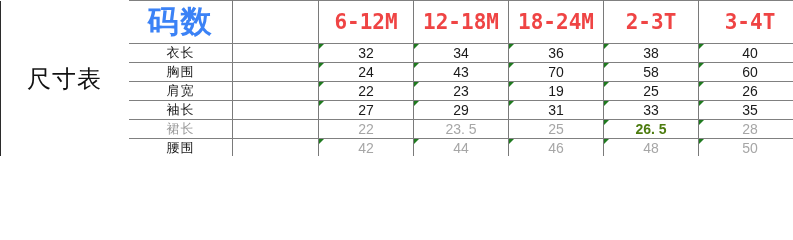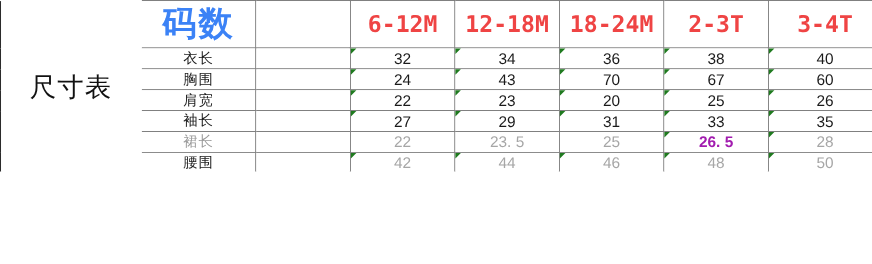--- a/index.html
+++ b/index.html
@@ -98,21 +98,21 @@
 
   
   .lbl.muted {
     color: #9a9a9a;
     font-weight: 400;
   }
   .val.muted {
     color: #a6a6a6;
   }
   .val.dark {
-    color: #a21caf;
+    color: #4d7c0f;
     font-weight: 600;
   }
 
   
   .soft-row td {
     border-top: 1px solid #b8b8b8;
   }
   .hard-row td {
     border-top: 1px solid #2f2f2f;
   }
@@ -174,30 +174,30 @@
         <td class="val marker">38</td>
         <td class="val marker">40</td>
       </tr>
 
       <tr class="soft-row">
         <td class="lbl">胸围</td>
         <td class="blank"></td>
         <td class="val marker">24</td>
         <td class="val marker">43</td>
         <td class="val marker">70</td>
-        <td class="val marker">67</td>
+        <td class="val marker">58</td>
         <td class="val marker">60</td>
       </tr>
 
       <tr class="hard-row">
         <td class="lbl">肩宽</td>
         <td class="blank"></td>
         <td class="val marker">22</td>
         <td class="val marker">23</td>
-        <td class="val marker">20</td>
+        <td class="val marker">19</td>
         <td class="val marker">25</td>
         <td class="val marker">26</td>
       </tr>
 
       <tr class="soft-row">
         <td class="lbl">袖长</td>
         <td class="blank"></td>
         <td class="val marker">27</td>
         <td class="val marker">29</td>
         <td class="val marker">31</td>

